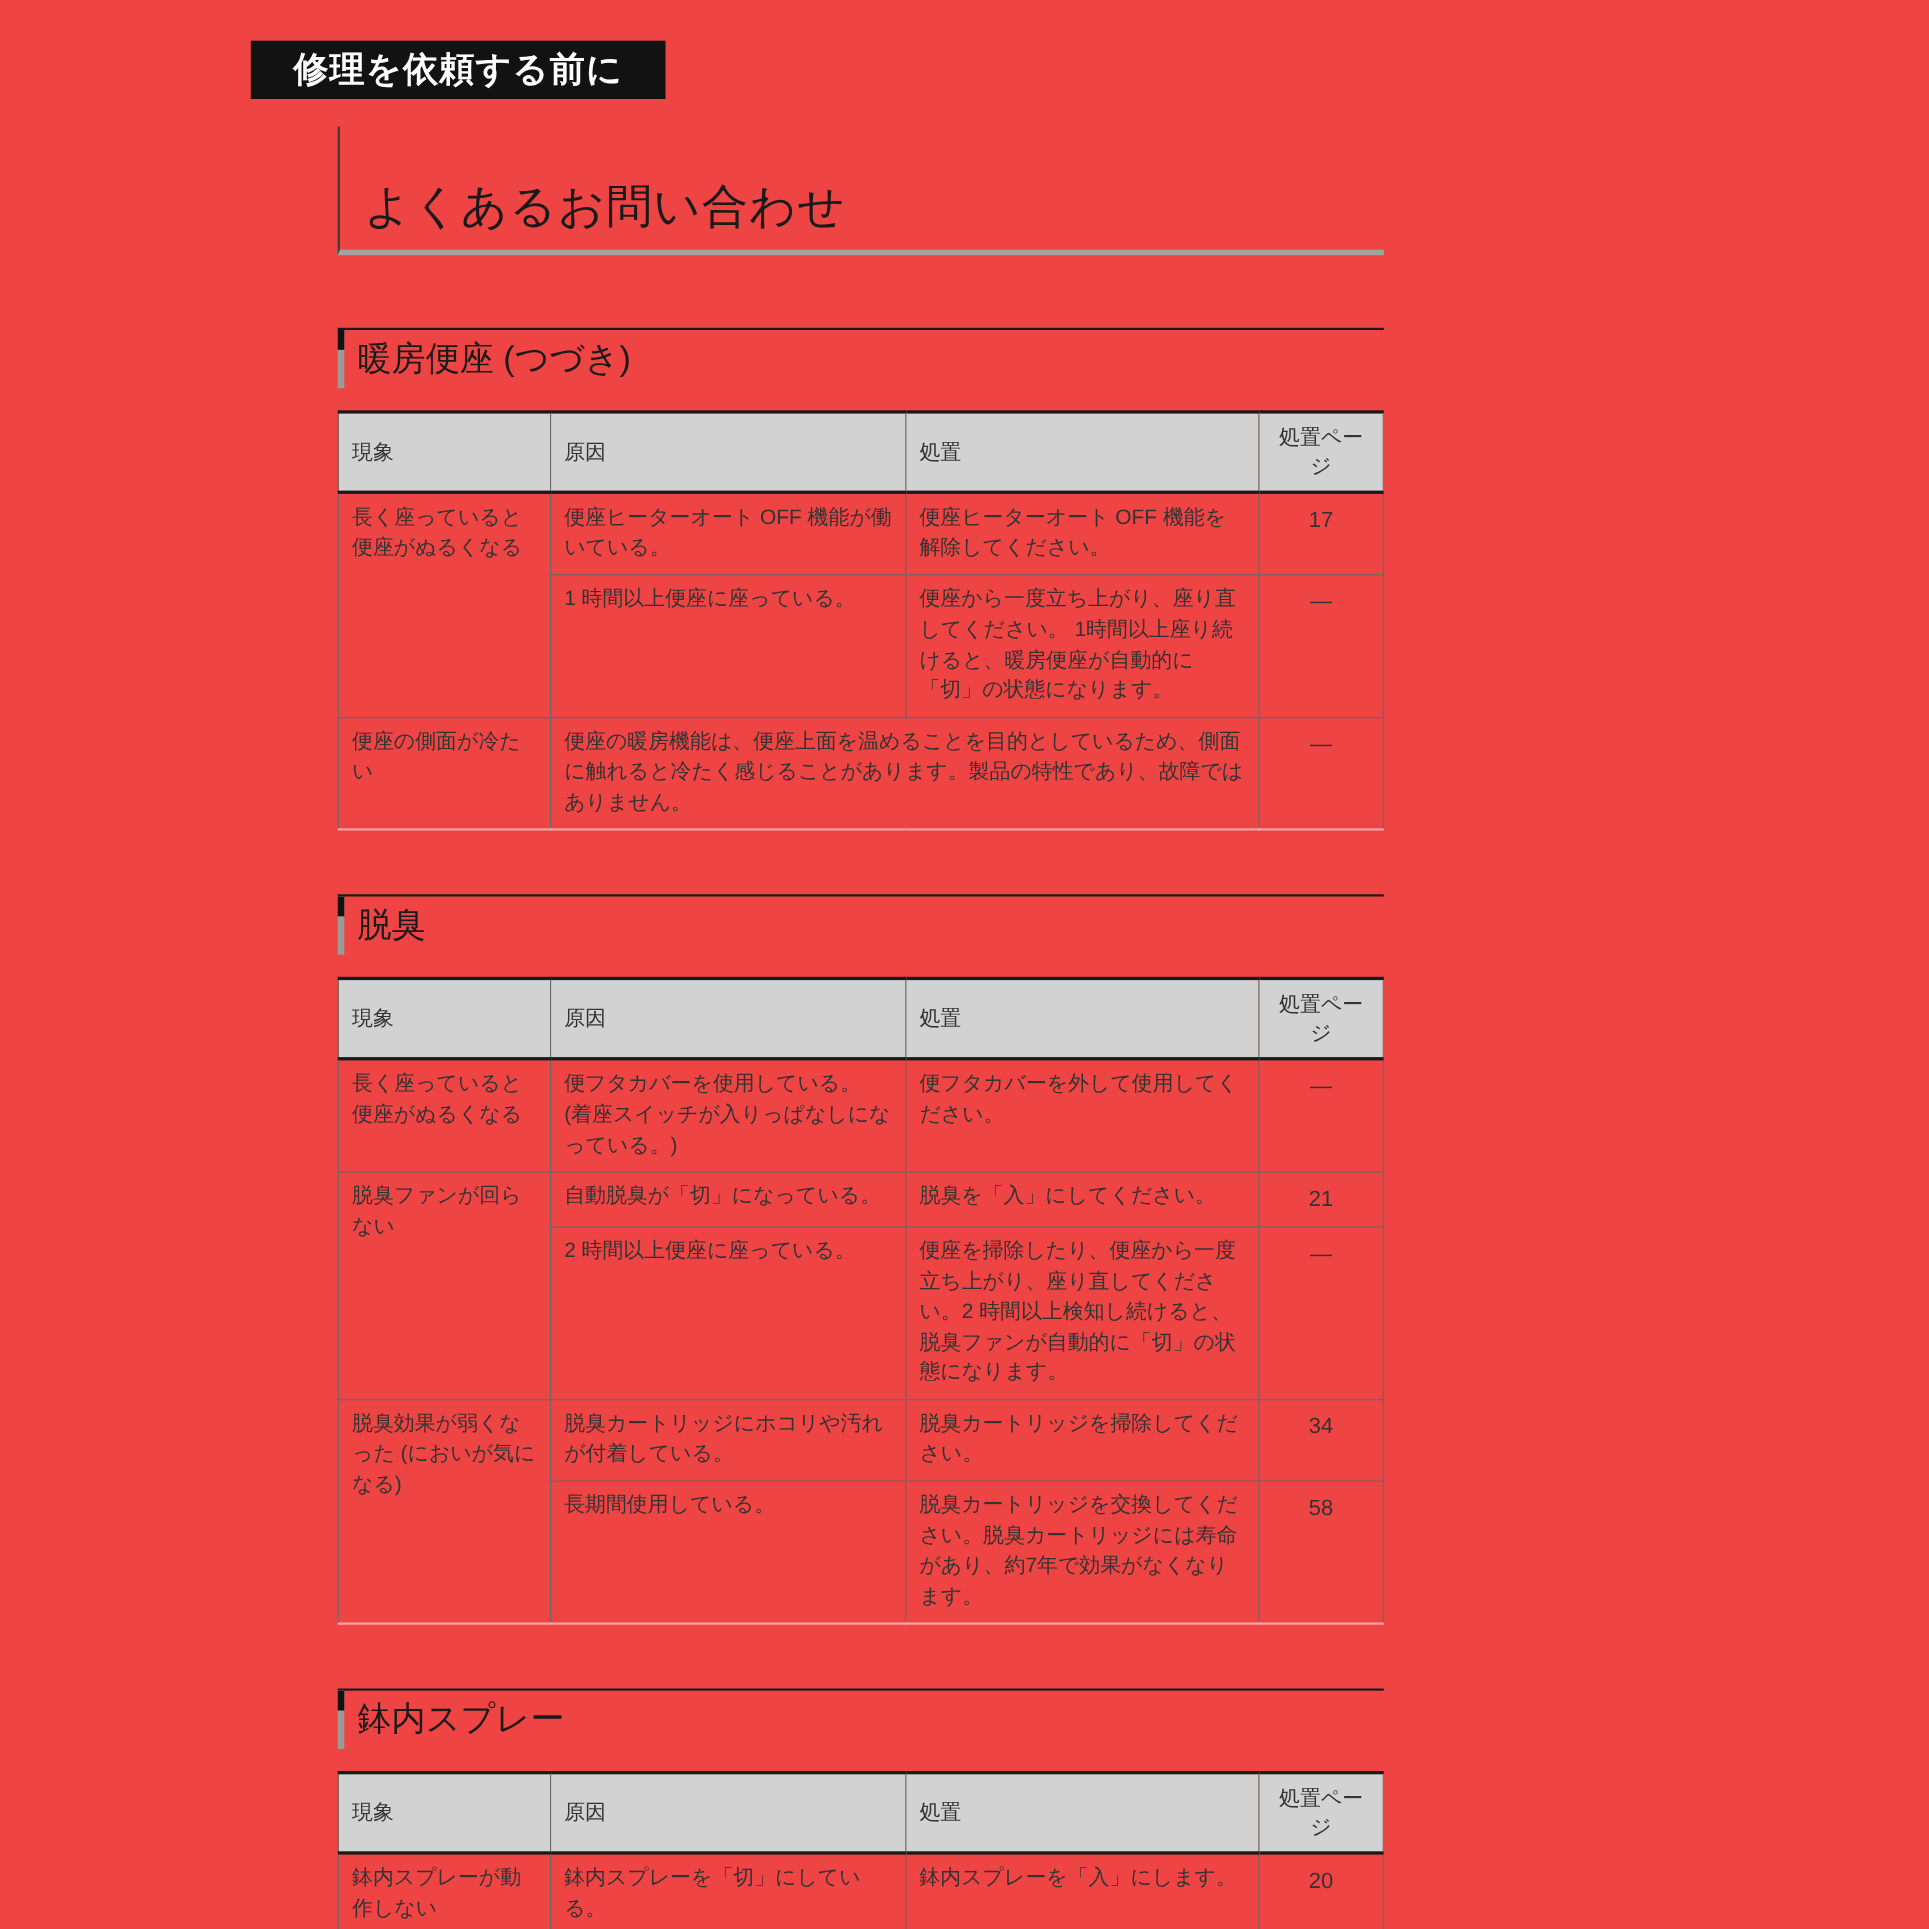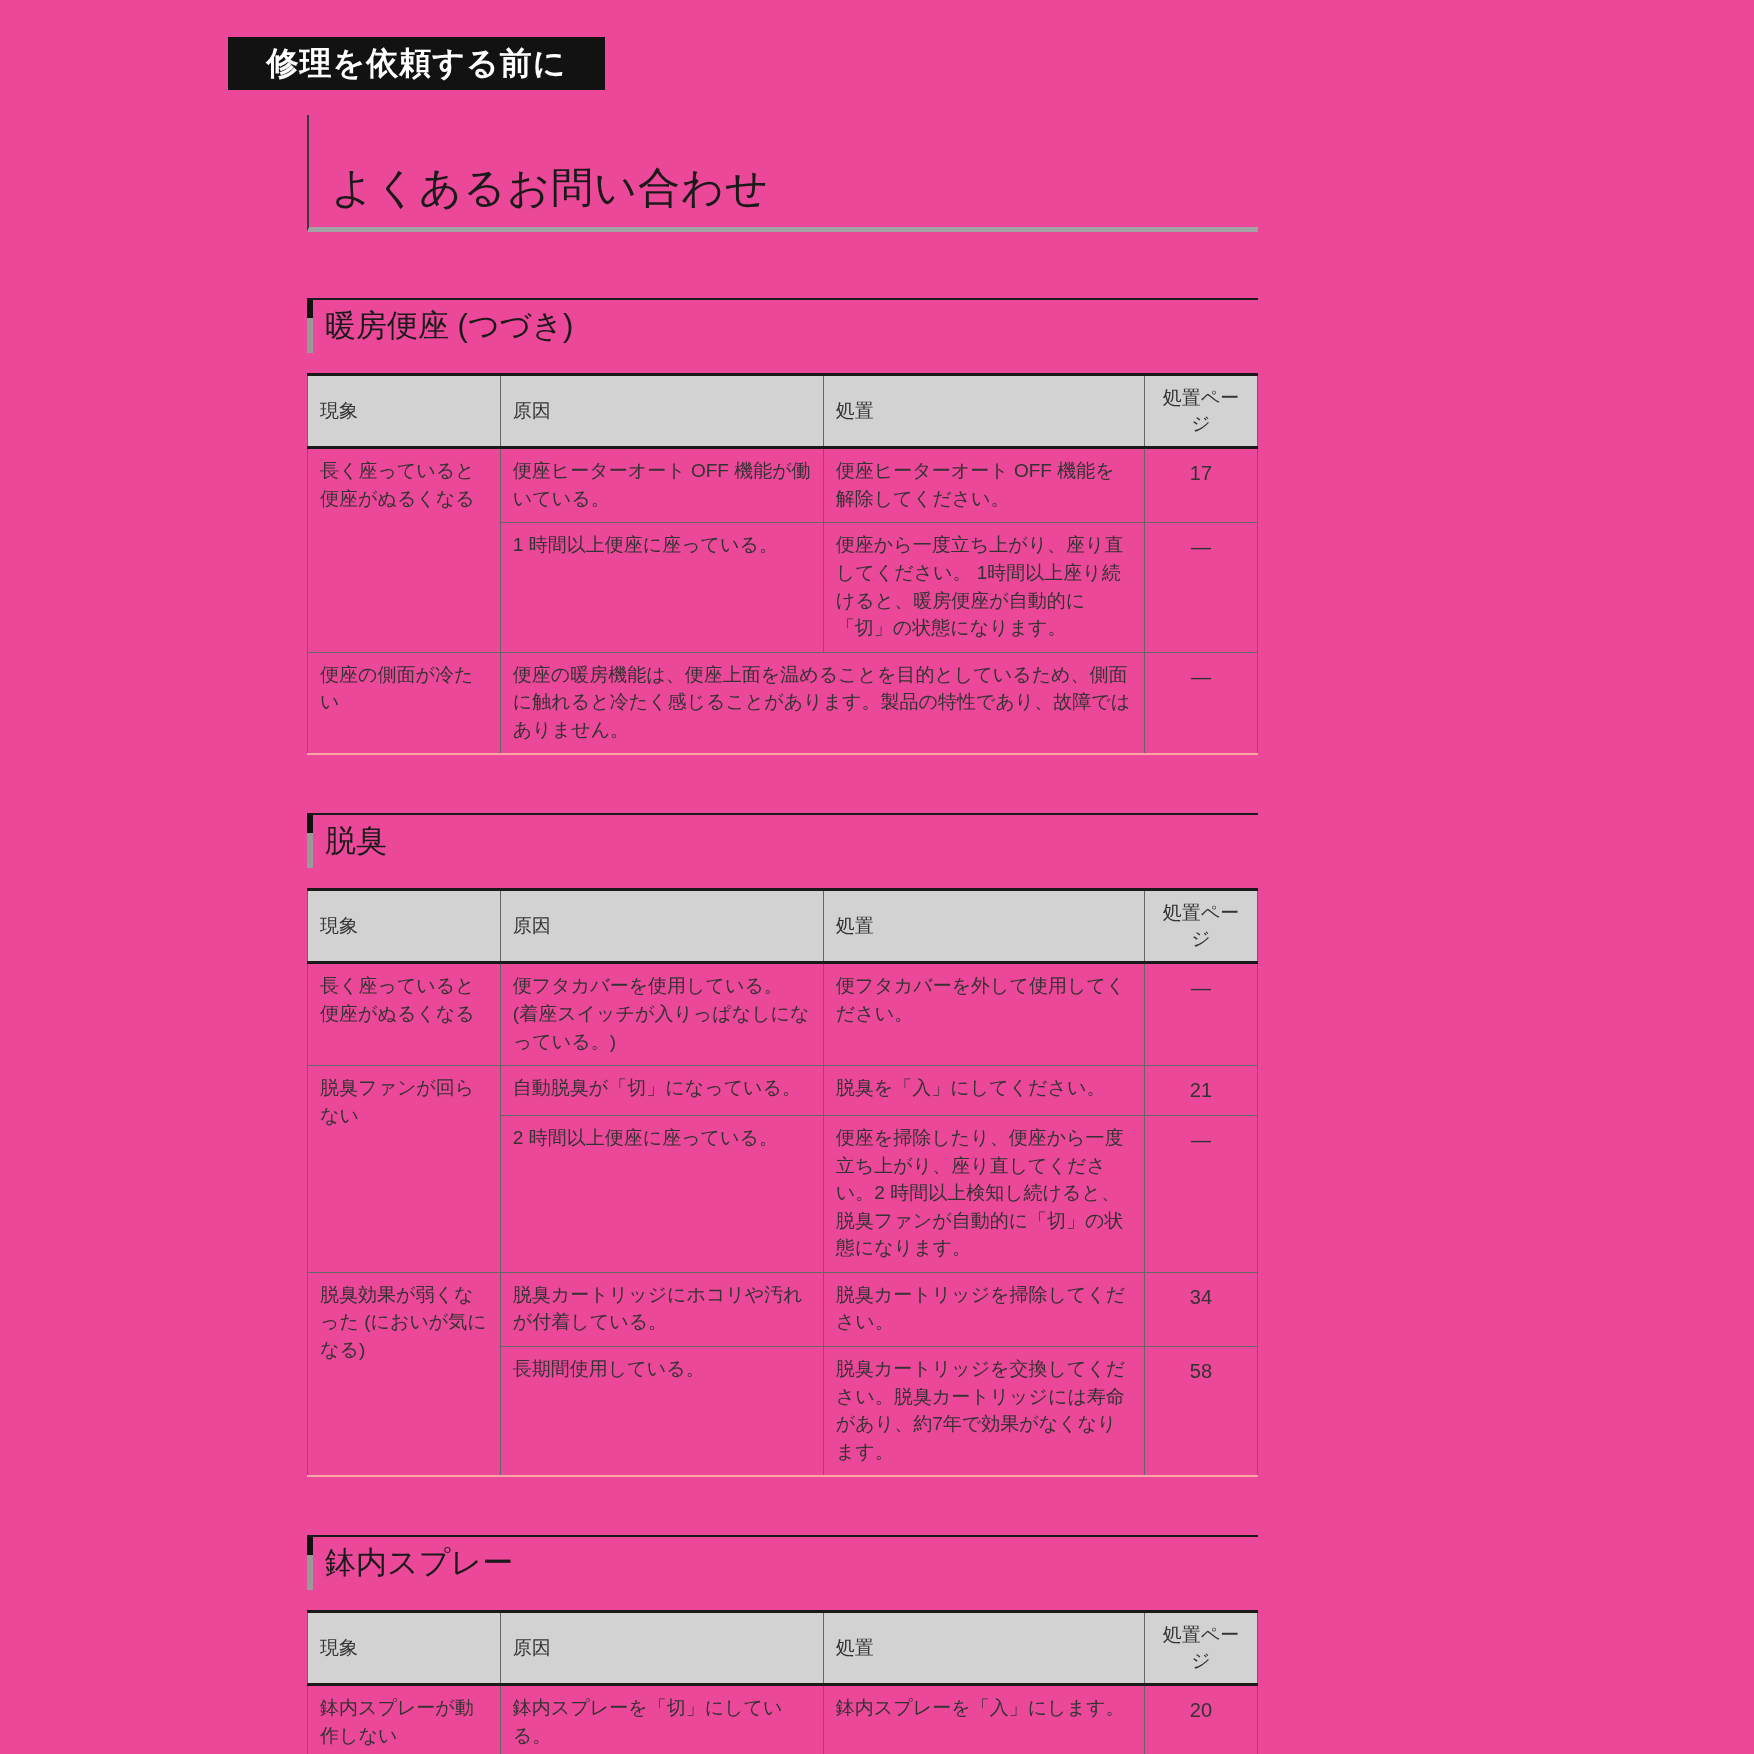--- a/index.html
+++ b/index.html
@@ -1,20 +1,20 @@
 <!DOCTYPE html>
 <html lang="ja"><head>
 <meta charset="utf-8">
 <style>
   html, body { margin: 0; padding: 0; background: #ffffff; }
   .page {
     position: relative;
     width: 1754px;
     height: 1754px;
-    background: #ec4899;
+    background: #ef4444;
     font-family: "Liberation Sans", "DejaVu Sans", sans-serif;
     color: #333;
     overflow: hidden;
   }
 
   
   .banner {
     position: absolute;
     left: 228px;
     top: 37px;

